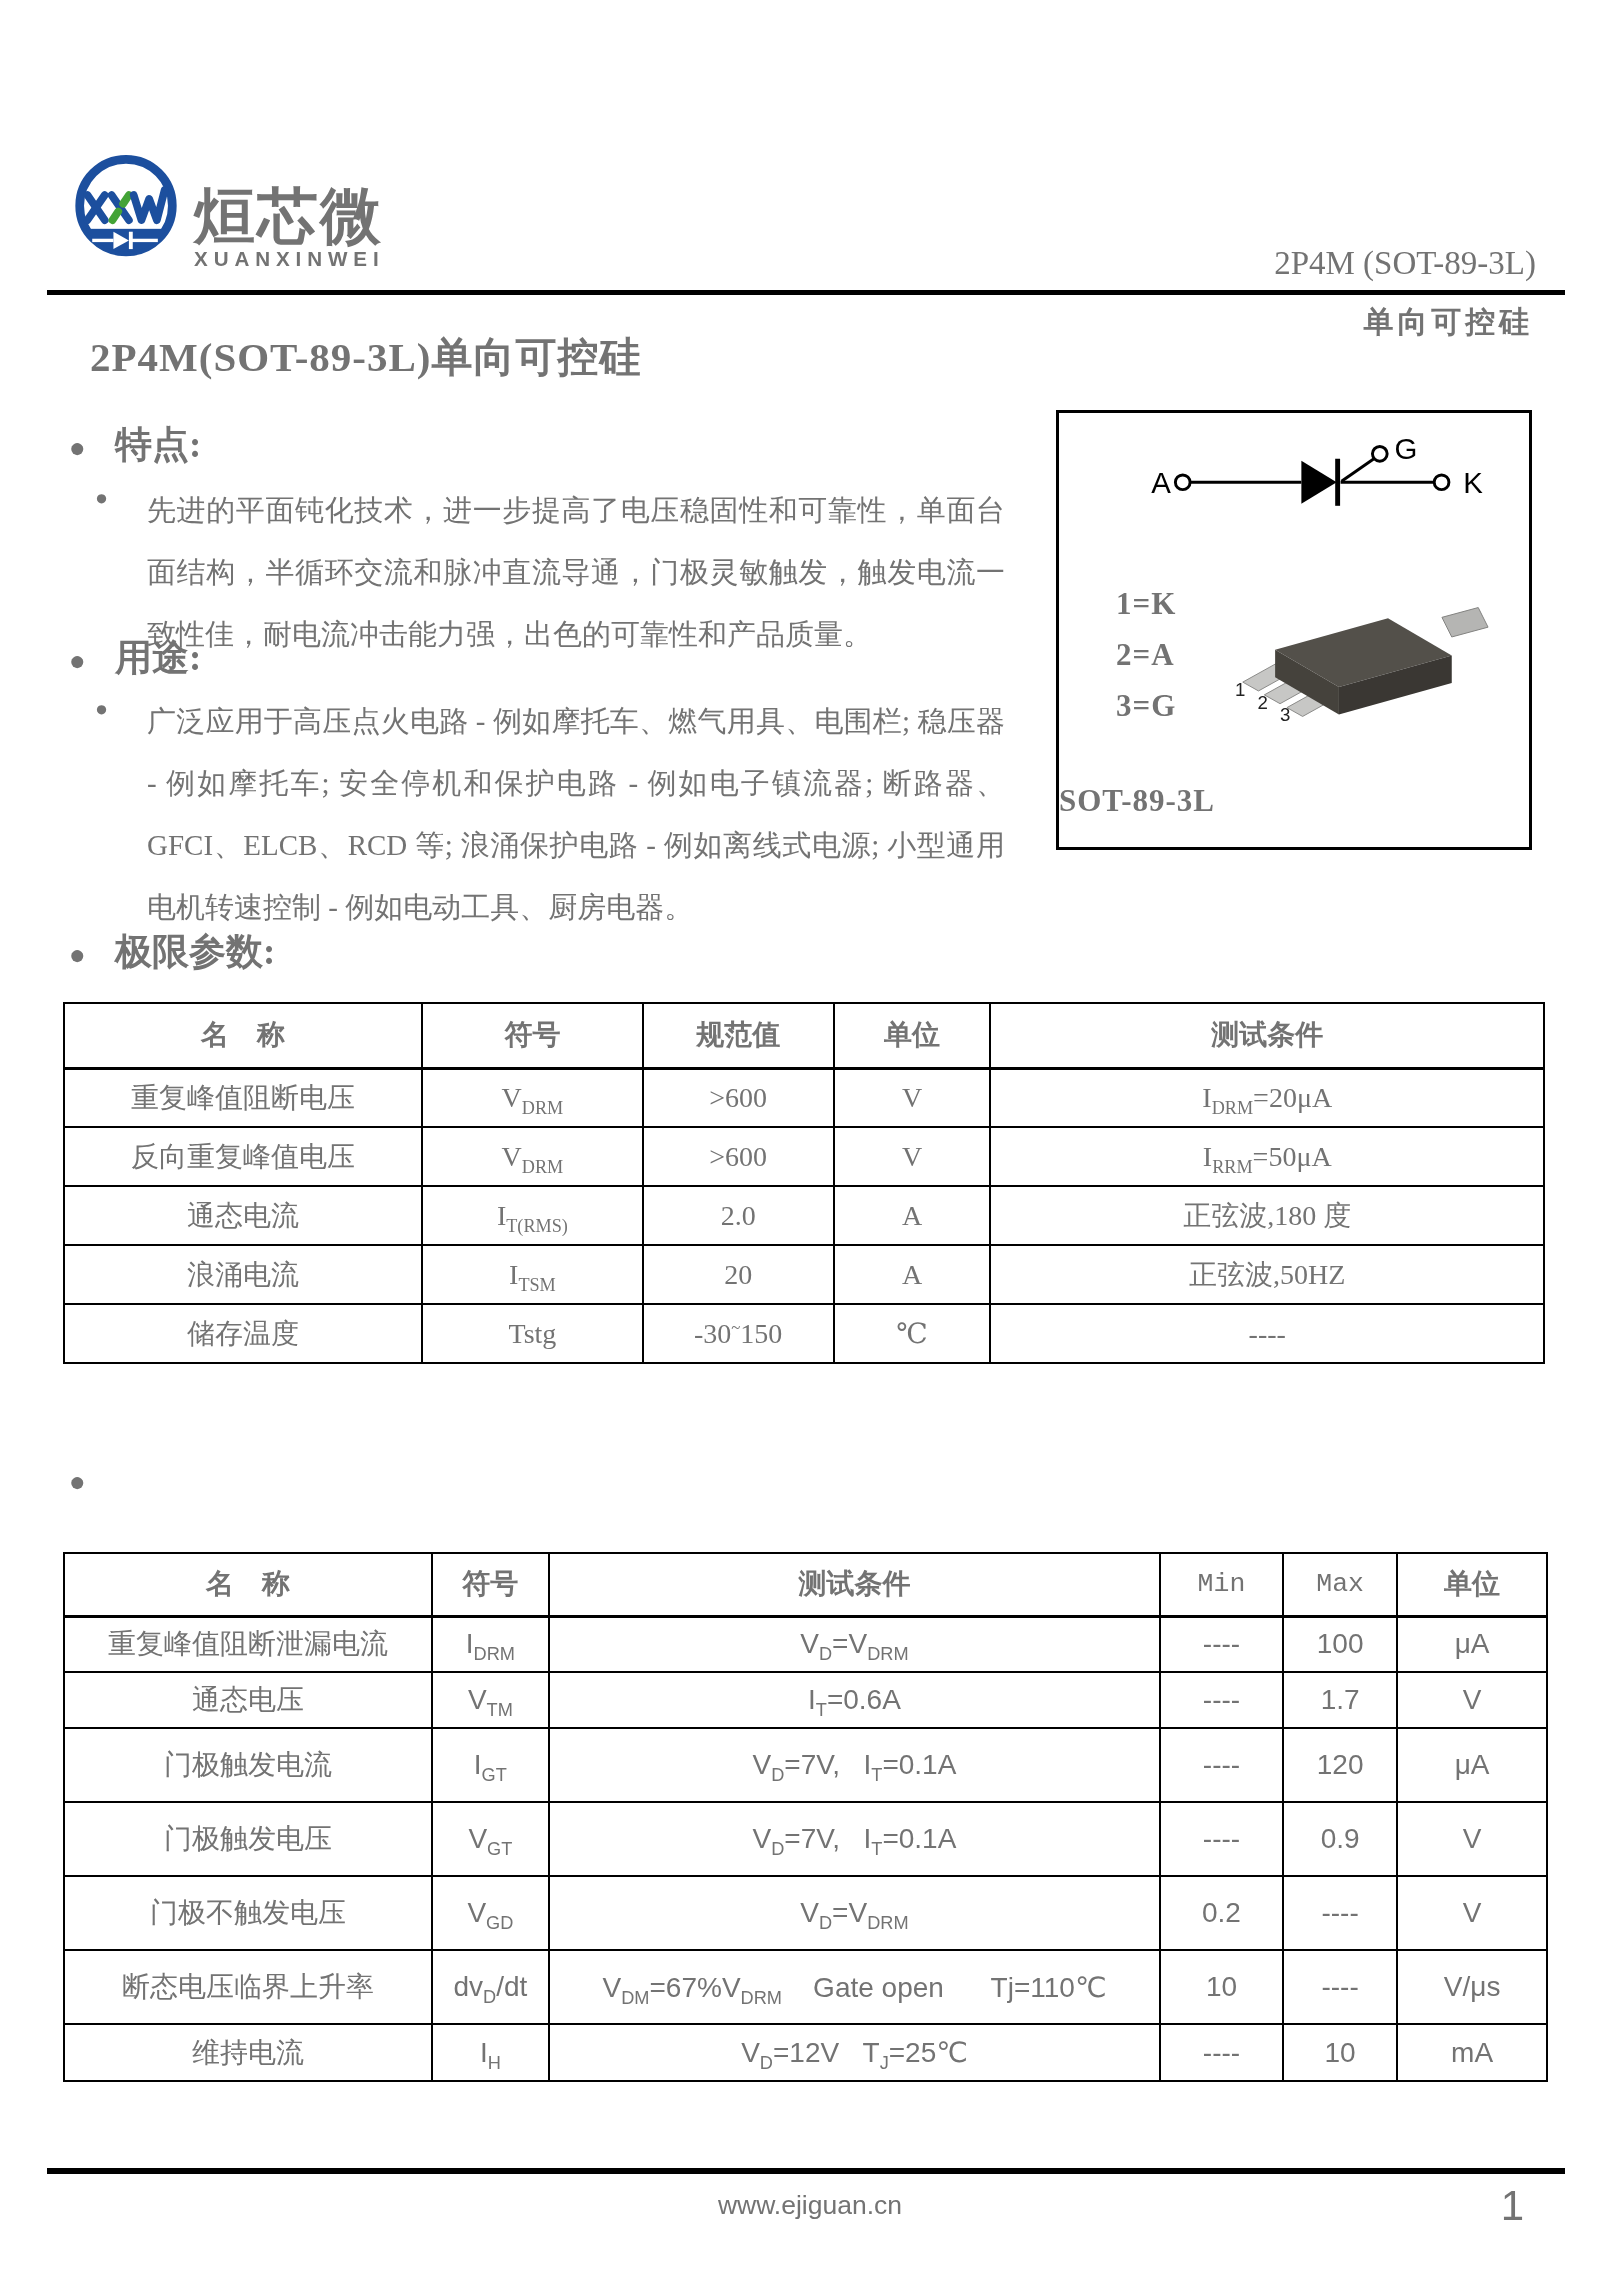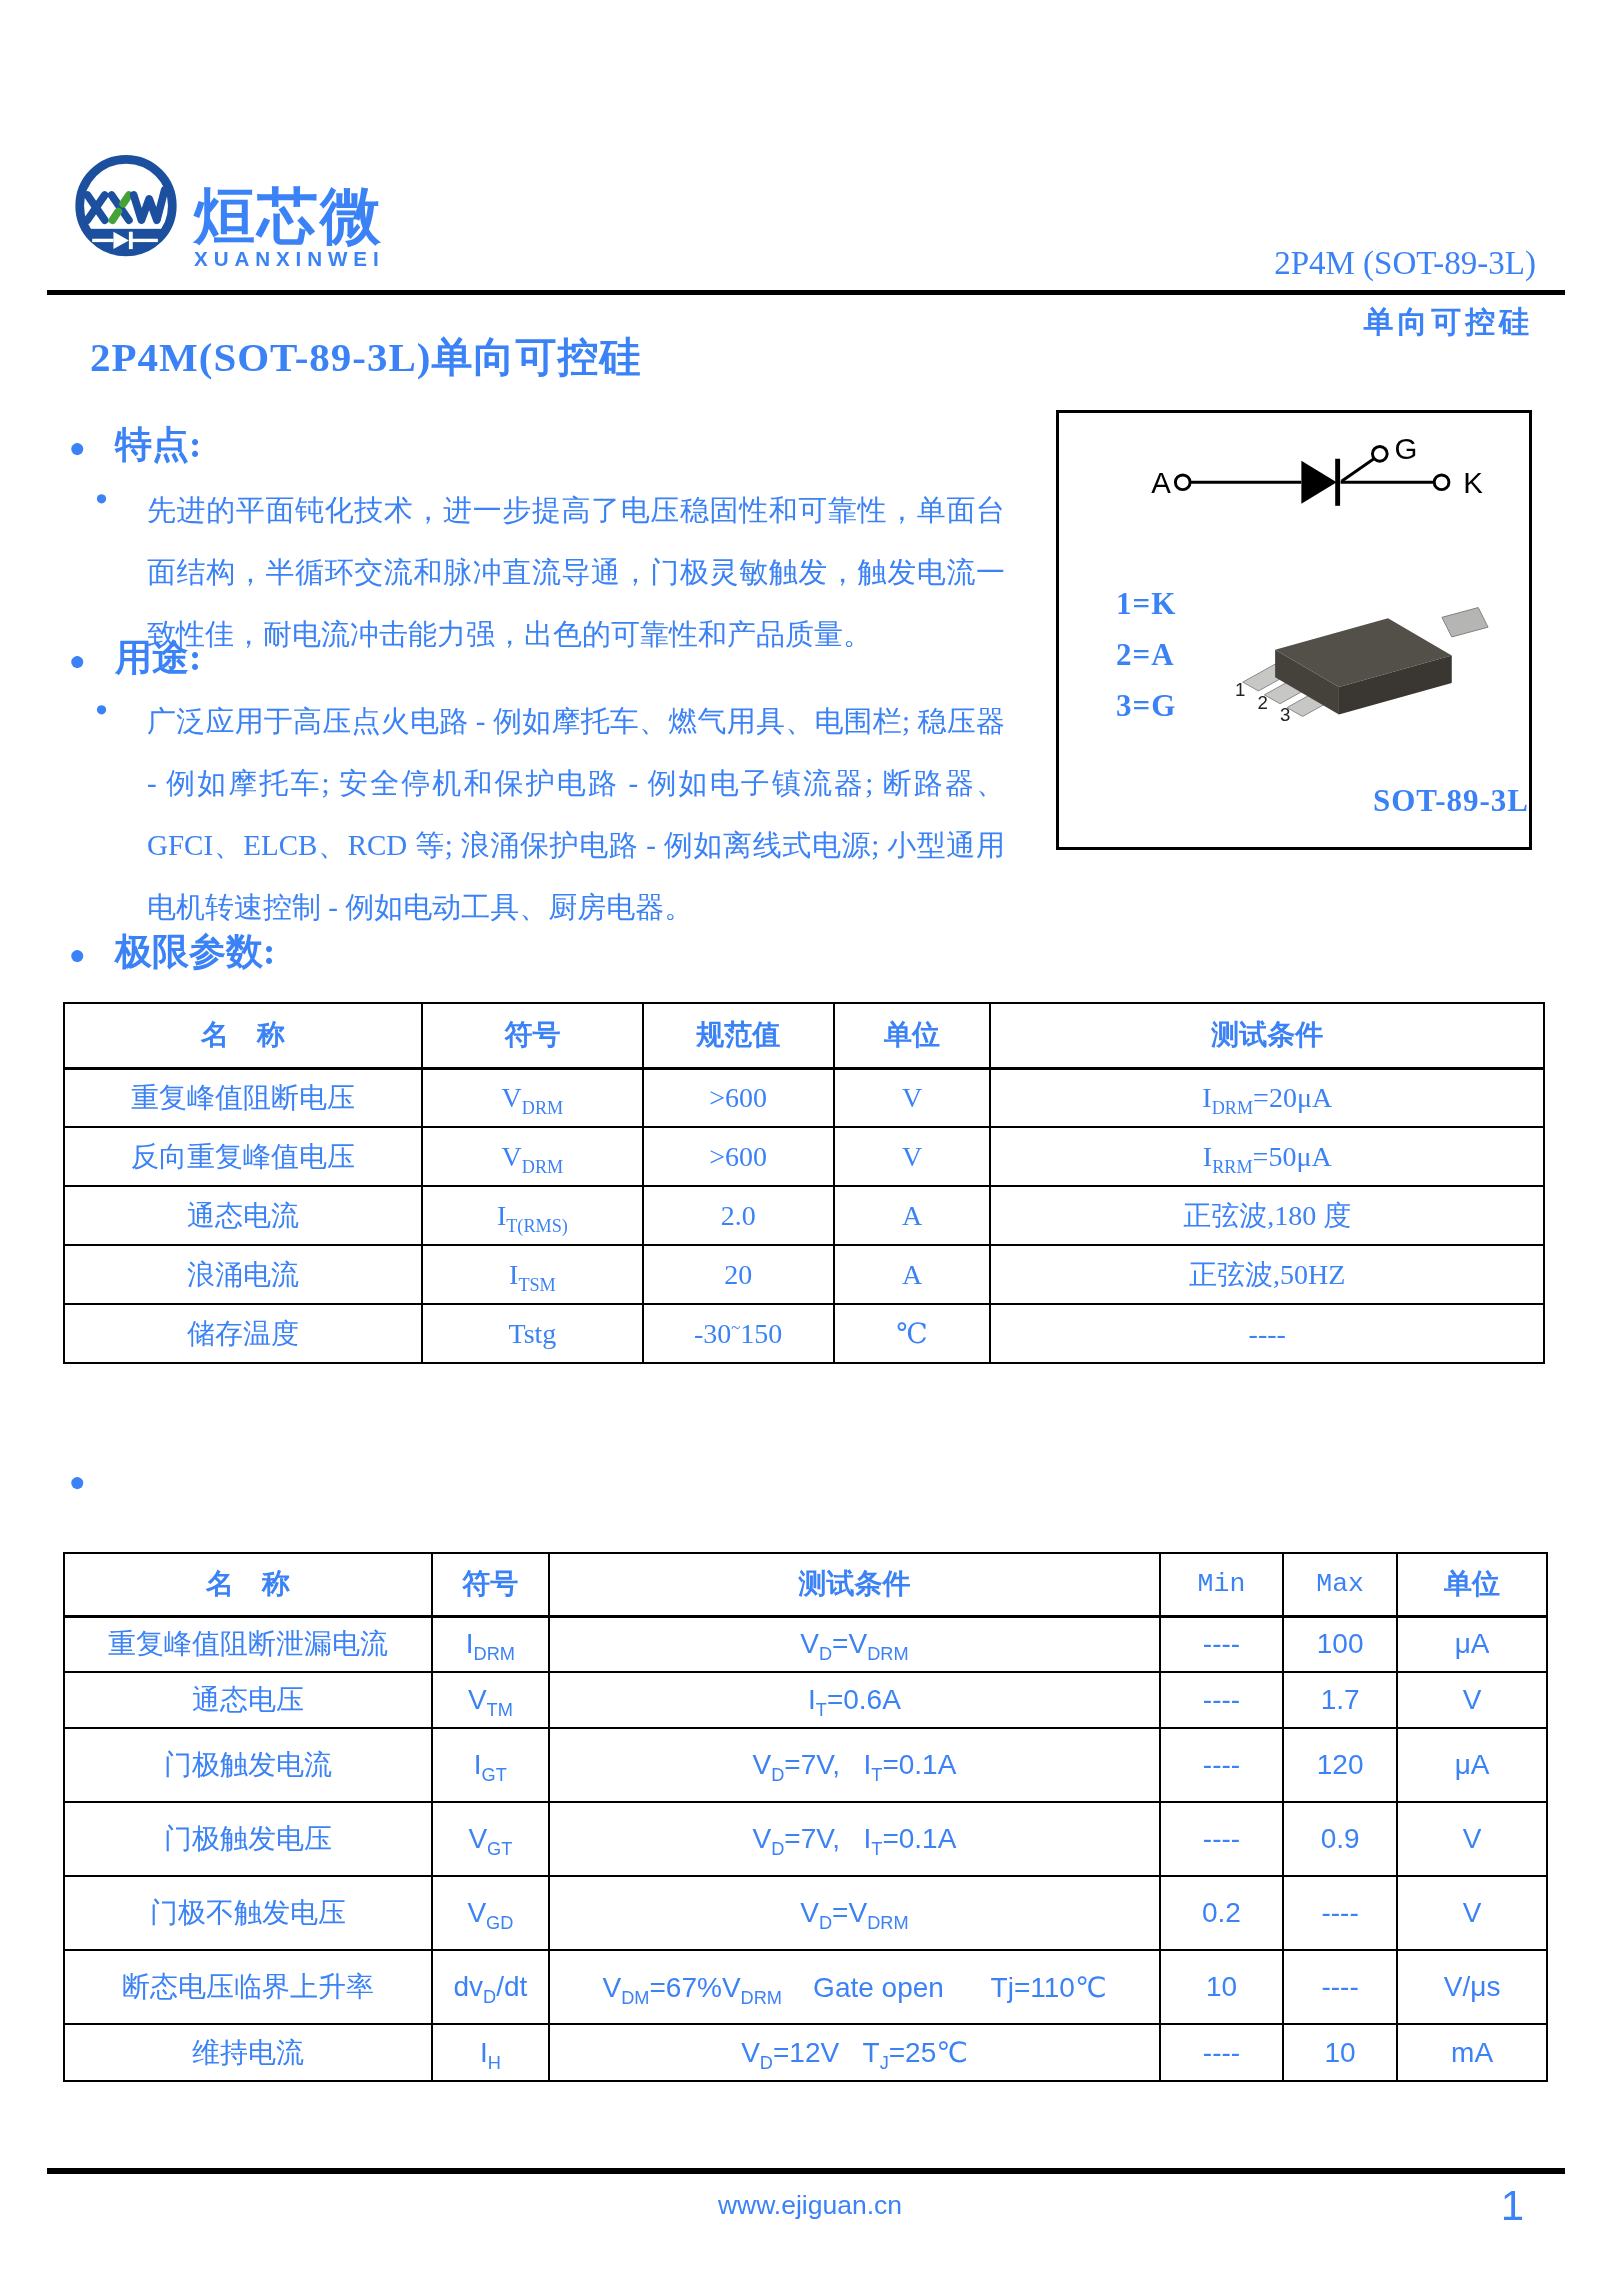--- a/index.html
+++ b/index.html
@@ -1,17 +1,17 @@
 <!DOCTYPE html>
 <html><head>
 <meta charset="utf-8">
 <style>
   html,body{margin:0;padding:0;background:#888;}
   .page{position:relative;width:1620px;height:2293px;background:#ffffff;margin:0 auto;
-        font-family:"Liberation Serif","DejaVu Serif",serif;color:#3b82f6;overflow:hidden;}
+        font-family:"Liberation Serif","DejaVu Serif",serif;color:#737373;overflow:hidden;}
 
   
   .logo-svg{position:absolute;left:71px;top:147px;width:110px;height:127px;}
   .brand-cn{position:absolute;left:194px;top:176px;font-family:"Liberation Sans","DejaVu Sans",sans-serif;
             font-weight:bold;font-size:61px;letter-spacing:2px;}
   .brand-en{position:absolute;left:194px;top:247px;font-family:"Liberation Sans","DejaVu Sans",sans-serif;
             font-weight:bold;font-size:20.6px;letter-spacing:5.9px;}
   .part-no{position:absolute;right:84px;top:245px;font-size:33px;}
   .hrule{position:absolute;left:47px;top:290px;width:1518px;height:4.9px;background:#000;}
   .family{position:absolute;right:87px;top:302px;font-size:30px;letter-spacing:3.9px;font-weight:bold;}
@@ -29,21 +29,21 @@
   .para .t{margin-left:54px;font-size:29px;line-height:62px;text-align:justify;}
   .para-features{top:479px;}
   .para-uses{top:690px;}
 
   
   .pkg-box{position:absolute;left:1056px;top:410px;width:476px;height:440px;border:3.9px solid #000;
            box-sizing:border-box;background:#fff;}
   .scr-svg{position:absolute;left:9.8px;top:23.5px;width:451px;height:118px;}
   .pin-map{position:absolute;left:57px;top:165px;font-weight:bold;font-size:31px;line-height:51px;letter-spacing:1px;}
   .pkg-svg{position:absolute;left:172px;top:163px;width:260px;height:172px;}
-  .pkg-name{position:absolute;left:0;width:100%;top:370px;text-align:right;font-weight:bold;
+  .pkg-name{position:absolute;left:0;width:100%;top:370px;text-align:left;font-weight:bold;
             font-size:31px;letter-spacing:1px;}
 
   
   table.tbl{position:absolute;border-collapse:collapse;table-layout:fixed;background:#fff;}
   .tbl th,.tbl td{border:2.9px solid #000;text-align:center;vertical-align:middle;padding:0 3.9px;overflow:hidden;}
   .tbl th{font-weight:bold;margin-top:24px;}
   #limits-table{left:63px;top:1002px;width:1482px;font-size:28px;}
   #limits-table tr{height:59px;}
   #limits-table tr.hd{height:65px;}
   #limits-table tr.hd th{border-bottom:3.9px solid #000;}

